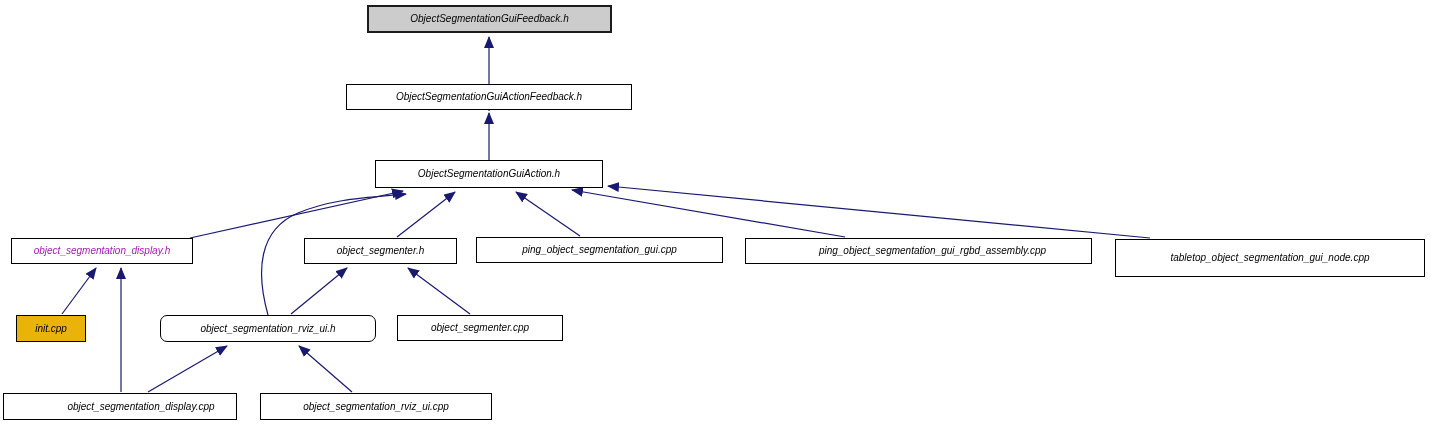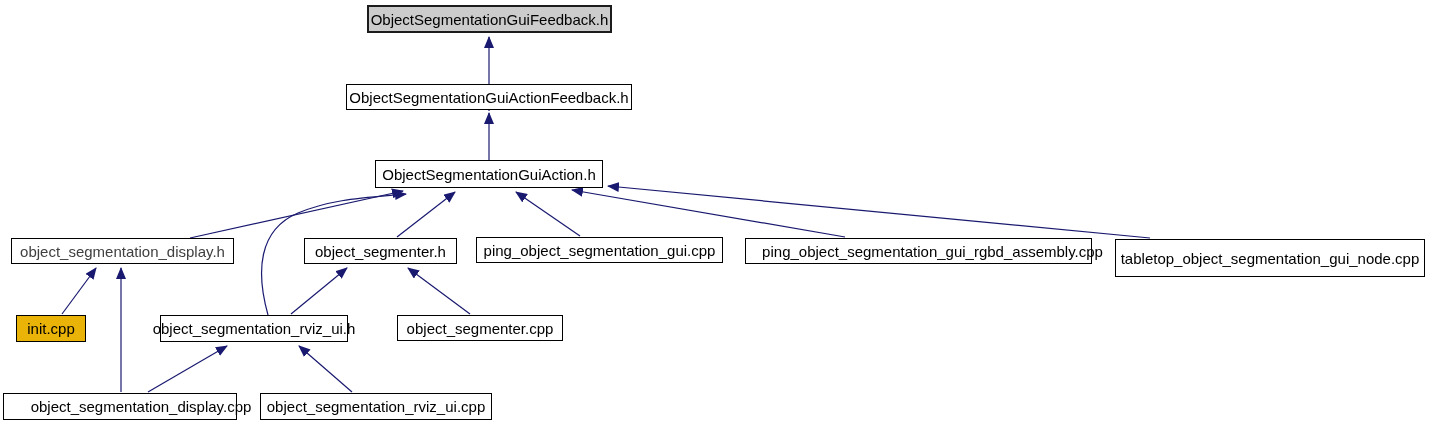--- a/index.html
+++ b/index.html
@@ -11,22 +11,23 @@
     overflow:hidden;
   }
   #edges-layer{position:absolute;left:0;top:0;width:100%;height:100%;}
   .node{
     position:absolute;
     box-sizing:border-box;
     border:1px solid #000000;
     background:#ffffff;
     color:#000000;
     display:flex;align-items:center;justify-content:center;
-    font-size:15px;line-height:1;white-space:nowrap;
+    font-size:10px;line-height:1;white-space:nowrap;
     cursor:pointer;
+    font-style:italic;
   }
   .node.root{
     background:#cccccc;
     border:2px solid #1c1c1c;
   }
 </style>
 </head>
 <body>
 
 <div id="graph" style="background: rgb(255, 255, 255);">
@@ -50,24 +51,24 @@
         <path d="M291,314 L347,268" fill="none" stroke="#191970" stroke-width="1.2" marker-end="url(#arrowhead)"></path>
         <path d="M470,314 L408,268" fill="none" stroke="#191970" stroke-width="1.2" marker-end="url(#arrowhead)"></path>
         <path d="M148,392 L227,346" fill="none" stroke="#191970" stroke-width="1.2" marker-end="url(#arrowhead)"></path>
         <path d="M352,392 L299,346" fill="none" stroke="#191970" stroke-width="1.2" marker-end="url(#arrowhead)"></path>
       </g>
   </svg>
   <div id="nodes-layer">
       <div class="node root" style="left: 367px; top: 5px; width: 245px; height: 28px; background: rgb(204, 204, 204); color: rgb(0, 0, 0);">ObjectSegmentationGuiFeedback.h</div>
       <div class="node" style="left: 346px; top: 84px; width: 286px; height: 26px; background: rgb(255, 255, 255); border-color: rgb(0, 0, 0); color: rgb(0, 0, 0);">ObjectSegmentationGuiActionFeedback.h</div>
       <div class="node" style="left: 375px; top: 160px; width: 228px; height: 28px; background: rgb(255, 255, 255); border-color: rgb(0, 0, 0); color: rgb(0, 0, 0);">ObjectSegmentationGuiAction.h</div>
-      <div class="node" style="left: 11px; top: 238px; width: 223px; height: 26px; background: rgb(255, 255, 255); border-color: rgb(0, 0, 0); color: #404040;">object_segmentation_display.h</div>
+      <div class="node" style="left: 11px; top: 238px; width: 182px; height: 26px; background: rgb(255, 255, 255); border-color: rgb(0, 0, 0); color: #a21caf;">object_segmentation_display.h</div>
       <div class="node" style="left: 304px; top: 238px; width: 153px; height: 26px; background: rgb(255, 255, 255); border-color: rgb(0, 0, 0); color: rgb(0, 0, 0);">object_segmenter.h</div>
       <div class="node" style="left: 476px; top: 237px; width: 247px; height: 26px; background: rgb(255, 255, 255); border-color: rgb(0, 0, 0); color: rgb(0, 0, 0);">ping_object_segmentation_gui.cpp</div>
       <div class="node" style="left: 745px; top: 238px; width: 347px; height: 26px; background: rgb(255, 255, 255); border-color: rgb(0, 0, 0); color: rgb(0, 0, 0); padding-left: 28px;">ping_object_segmentation_gui_rgbd_assembly.cpp</div>
       <div class="node" style="left: 1115px; top: 239px; width: 310px; height: 38px; background: rgb(255, 255, 255); border-color: rgb(0, 0, 0); color: rgb(0, 0, 0);">tabletop_object_segmentation_gui_node.cpp</div>
       <div class="node" style="left: 16px; top: 315px; width: 70px; height: 27px; background: #eab308; border-color: rgb(0, 0, 0); color: rgb(0, 0, 0);">init.cpp</div>
-      <div class="node" style="left: 160px; top: 315px; width: 188px; height: 27px; background: rgb(255, 255, 255); border-color: rgb(0, 0, 0); color: rgb(0, 0, 0);">object_segmentation_rviz_ui.h</div>
+      <div class="node" style="left: 160px; top: 315px; width: 216px; height: 27px; background: rgb(255, 255, 255); border-color: rgb(0, 0, 0); color: rgb(0, 0, 0); border-radius: 7px;">object_segmentation_rviz_ui.h</div>
       <div class="node" style="left: 397px; top: 315px; width: 166px; height: 26px; background: rgb(255, 255, 255); border-color: rgb(0, 0, 0); color: rgb(0, 0, 0);">object_segmenter.cpp</div>
       <div class="node" style="left: 3px; top: 393px; width: 234px; height: 27px; background: rgb(255, 255, 255); border-color: rgb(0, 0, 0); color: rgb(0, 0, 0); padding-left: 42px;">object_segmentation_display.cpp</div>
       <div class="node" style="left: 260px; top: 393px; width: 232px; height: 27px; background: rgb(255, 255, 255); border-color: rgb(0, 0, 0); color: rgb(0, 0, 0); text-align: center;">object_segmentation_rviz_ui.cpp</div>
     </div>
 </div>
 
 </body></html>

